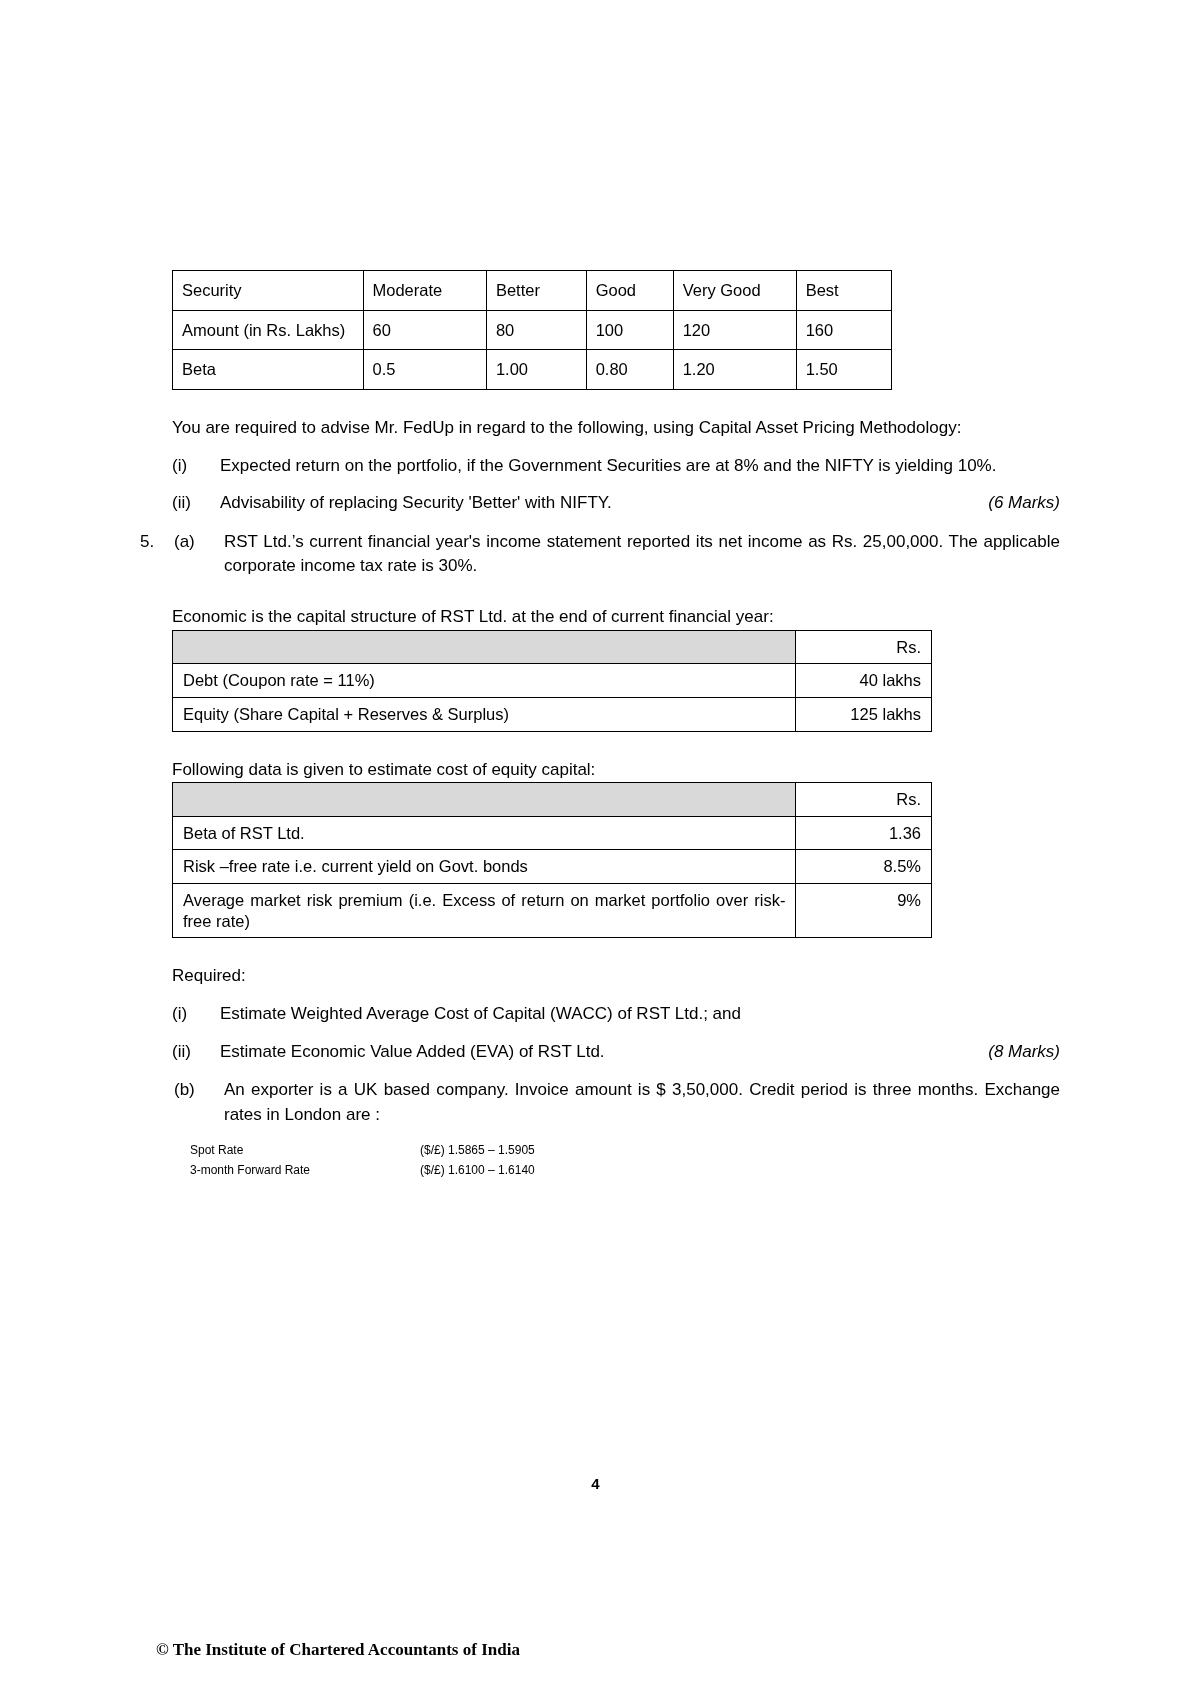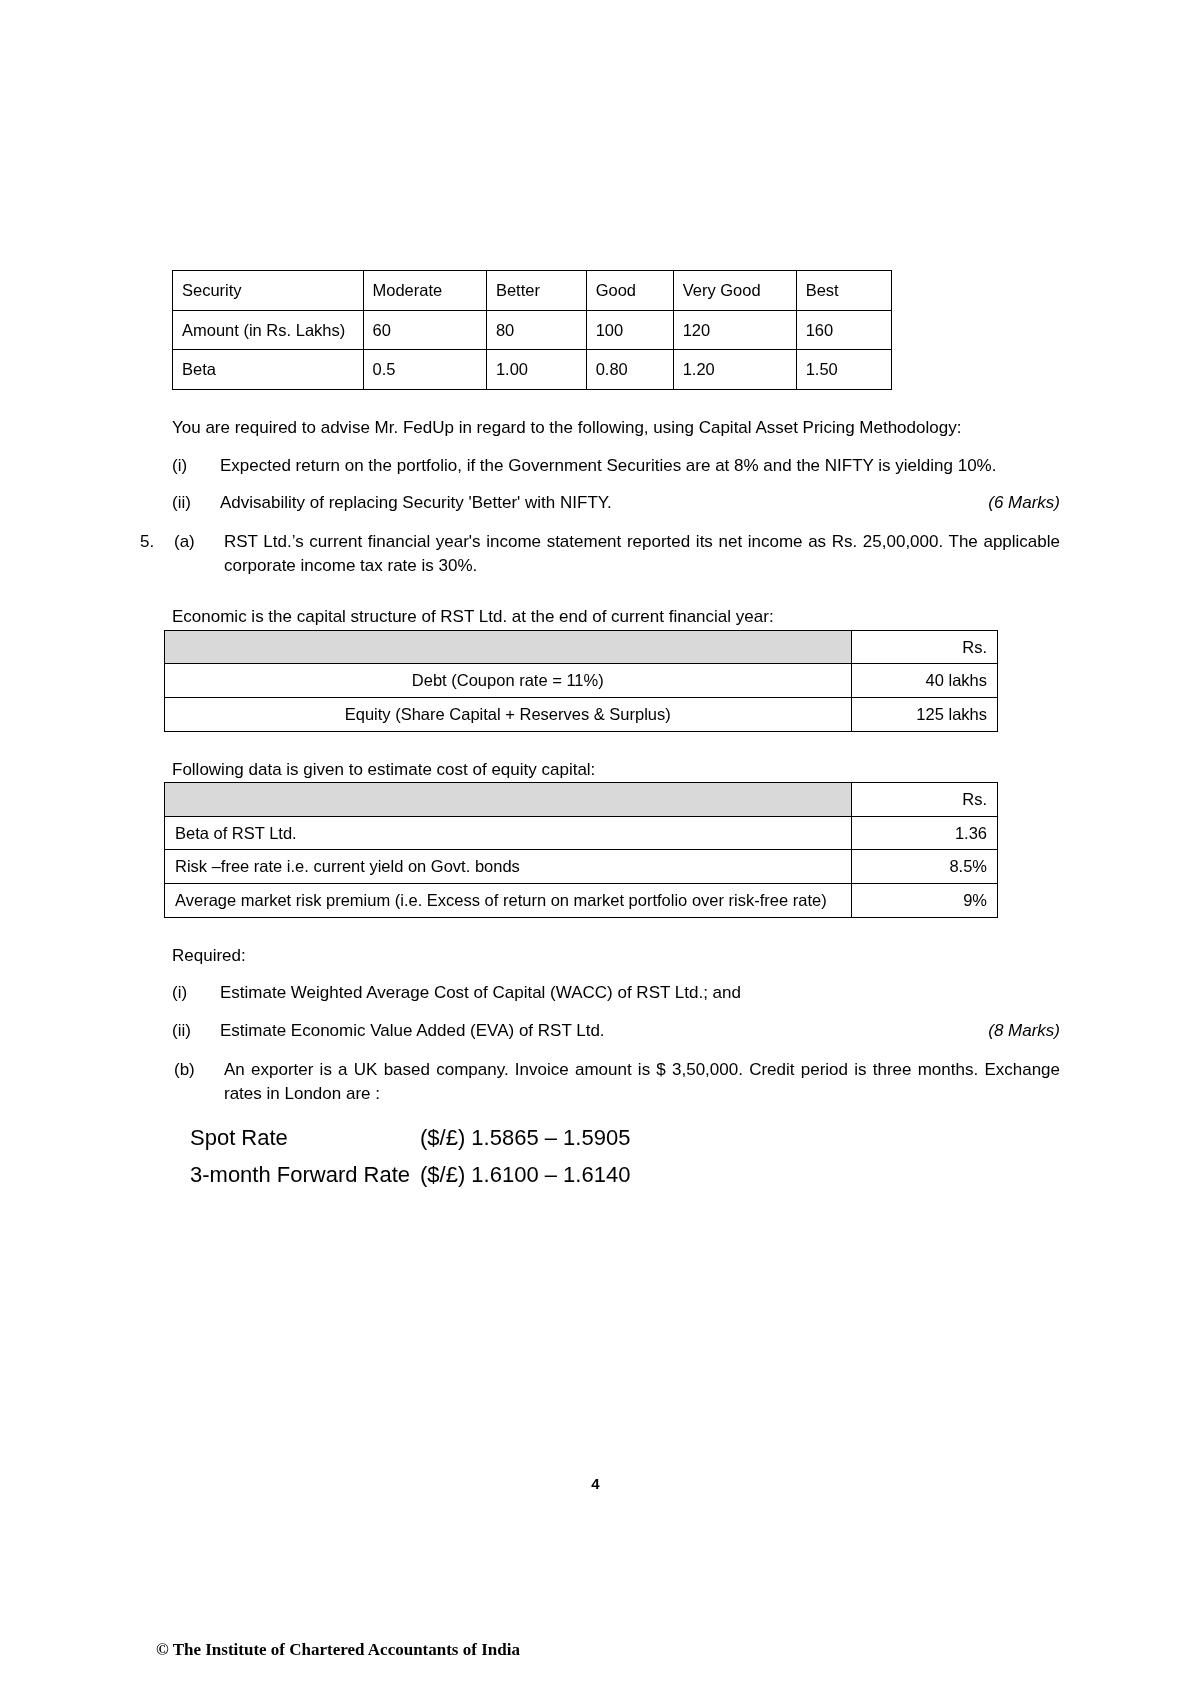--- a/index.html
+++ b/index.html
@@ -49,35 +49,35 @@
   }
   .tbl-securities td { padding: 9px 9px; }
   .tbl-securities .c0 { width: 212px; }
   .tbl-securities .c1 { width: 117px; margin-top: 40px; }
   .tbl-securities .c2 { width: 94px; }
   .tbl-securities .c3 { width: 78px; }
   .tbl-securities .c4 { width: 127px; }
   .tbl-securities .c5 { width: 92px; }
 
   .tbl-cap, .tbl-equity {
-    width: 834px;
-    margin-left: 24px;
+    width: 760px;
+    margin-left: 32px;
     border-radius: 8px;
   }
   .tbl-cap .lab, .tbl-equity .lab { width: 640px; }
   .tbl-cap .val, .tbl-equity .val { width: 120px; text-align: right; }
   .tbl-cap tr.head td, .tbl-equity tr.head td {
     background: #d9d9d9;
     height: 20px;
   }
   .tbl-cap tr.head .val, .tbl-equity tr.head .val {
     background: #ffffff;
     text-align: right;
   }
-  .tbl-cap td { padding: 6px 10px; text-align: center; }
+  .tbl-cap td { padding: 6px 10px; }
   .tbl-equity td { padding: 6px 10px; }
   .justify { text-align: justify; }
 
   
   .para {
     margin: 26px 0 0 32px;
     font-size: 17px;
     line-height: 1.45;
     text-align: justify;
   }
@@ -117,21 +117,21 @@
     position: relative;
   }
   .marks {
     font-style: italic;
     float: right;
     margin-left: 20px;
   }
 
   .rates {
     margin: 12px 0 0 50px;
-    font-size: 22px;
+    font-size: 12px;
     line-height: 1.7;
   }
   .rates .rline {
     display: flex;
   }
   .rates .rname { width: 230px; flex: 0 0 230px; }
   .rates .rval { flex: 1 1 auto; }
 
   .page-number {
     position: absolute;

